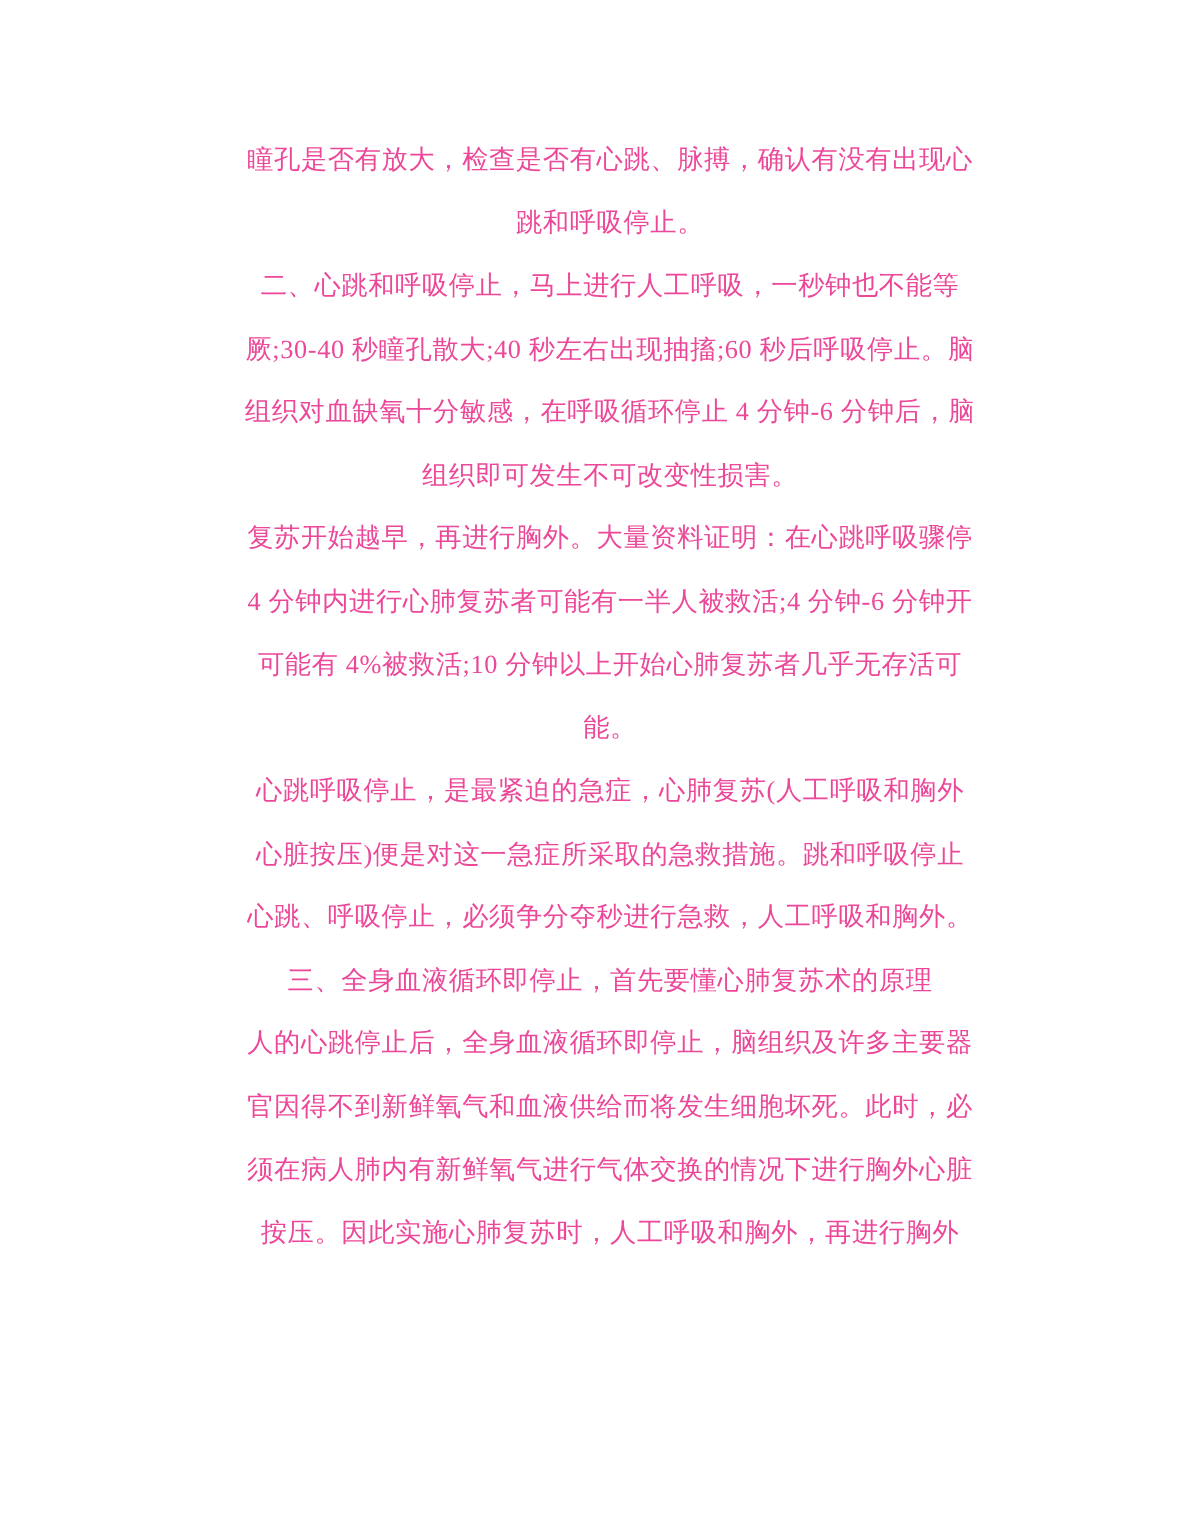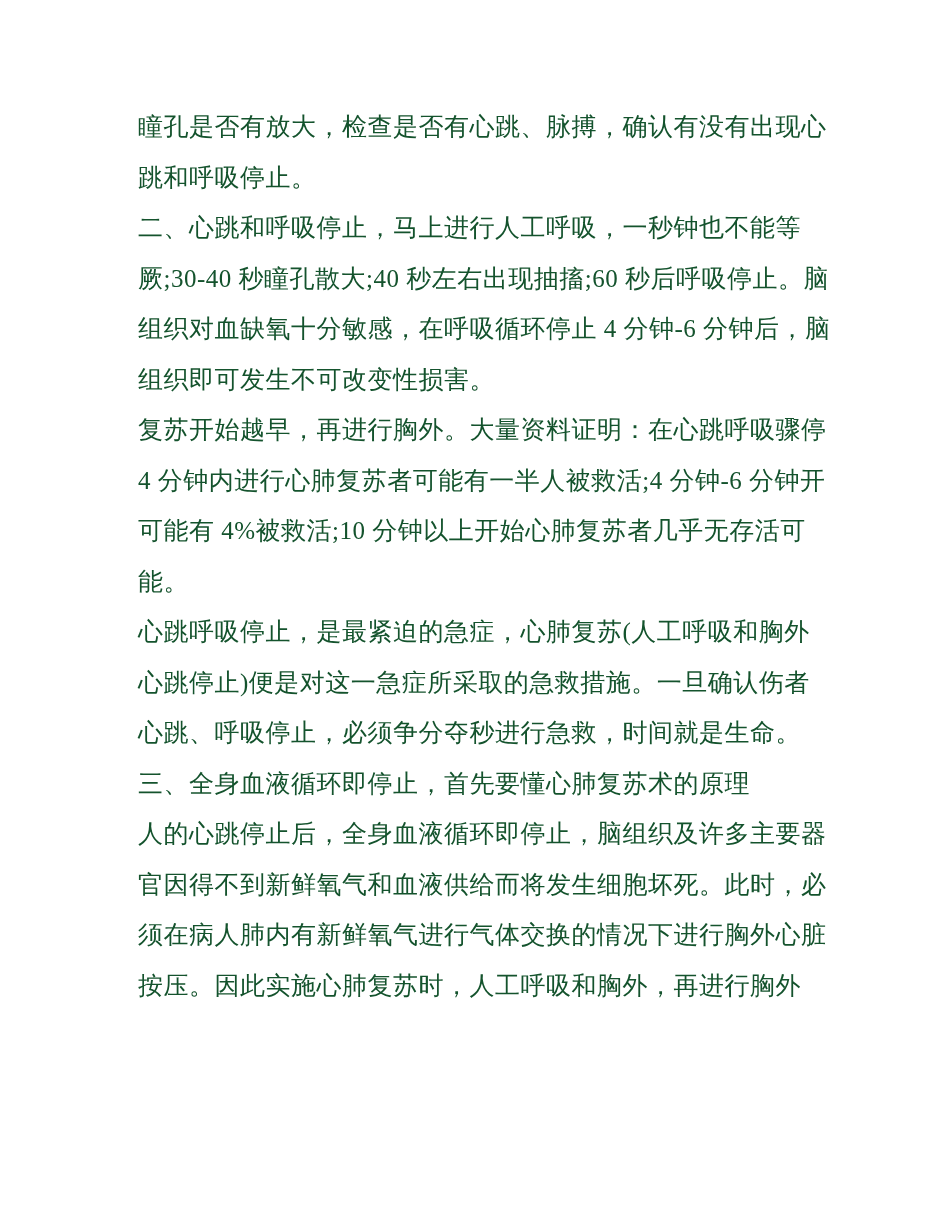--- a/index.html
+++ b/index.html
@@ -24,44 +24,45 @@
   }
   .text-block {
     position: absolute;
     left: 138px;
     top: 102px;
     width: 700px;
   }
   .doc-line {
     height: 50.5px;
     line-height: 50.5px;
-    font-size: 25px;
-    color: #14532d;
+    font-size: 21px;
+    color: #ec4899;
     white-space: nowrap;
     letter-spacing: 0.5px;
     text-rendering: optimizeLegibility;
+    text-align: center;
   }
 </style>
 </head>
 <body>
 
 <div class="doc-page">
   <div class="text-block">
     <div class="doc-line">瞳孔是否有放大，检查是否有心跳、脉搏，确认有没有出现心</div>
     <div class="doc-line">跳和呼吸停止。</div>
     <div class="doc-line">二、心跳和呼吸停止，马上进行人工呼吸，一秒钟也不能等</div>
     <div class="doc-line">厥;30-40 秒瞳孔散大;40 秒左右出现抽搐;60 秒后呼吸停止。脑</div>
     <div class="doc-line">组织对血缺氧十分敏感，在呼吸循环停止 4 分钟-6 分钟后，脑</div>
     <div class="doc-line">组织即可发生不可改变性损害。</div>
     <div class="doc-line">复苏开始越早，再进行胸外。大量资料证明：在心跳呼吸骤停</div>
     <div class="doc-line">4 分钟内进行心肺复苏者可能有一半人被救活;4 分钟-6 分钟开</div>
     <div class="doc-line">可能有 4%被救活;10 分钟以上开始心肺复苏者几乎无存活可</div>
     <div class="doc-line">能。</div>
     <div class="doc-line">心跳呼吸停止，是最紧迫的急症，心肺复苏(人工呼吸和胸外</div>
-    <div class="doc-line">心跳停止)便是对这一急症所采取的急救措施。一旦确认伤者</div>
-    <div class="doc-line">心跳、呼吸停止，必须争分夺秒进行急救，时间就是生命。</div>
+    <div class="doc-line">心脏按压)便是对这一急症所采取的急救措施。跳和呼吸停止</div>
+    <div class="doc-line">心跳、呼吸停止，必须争分夺秒进行急救，人工呼吸和胸外。</div>
     <div class="doc-line">三、全身血液循环即停止，首先要懂心肺复苏术的原理</div>
     <div class="doc-line">人的心跳停止后，全身血液循环即停止，脑组织及许多主要器</div>
     <div class="doc-line">官因得不到新鲜氧气和血液供给而将发生细胞坏死。此时，必</div>
     <div class="doc-line">须在病人肺内有新鲜氧气进行气体交换的情况下进行胸外心脏</div>
     <div class="doc-line">按压。因此实施心肺复苏时，人工呼吸和胸外，再进行胸外</div>
   </div>
 </div>
 
 </body></html>

